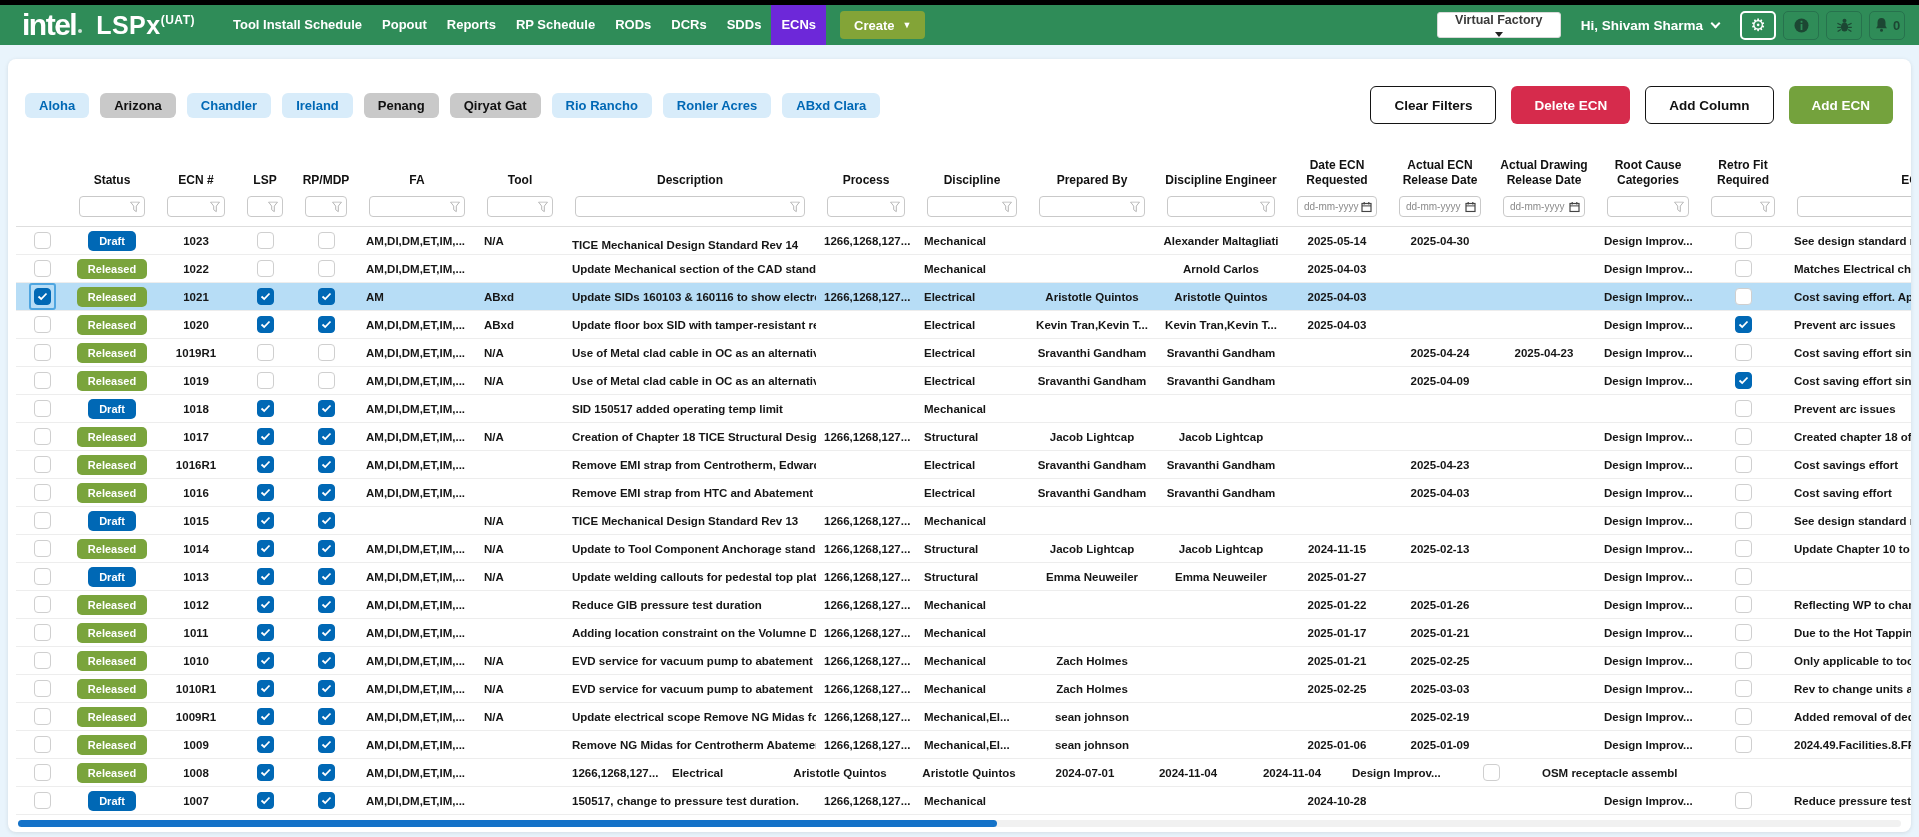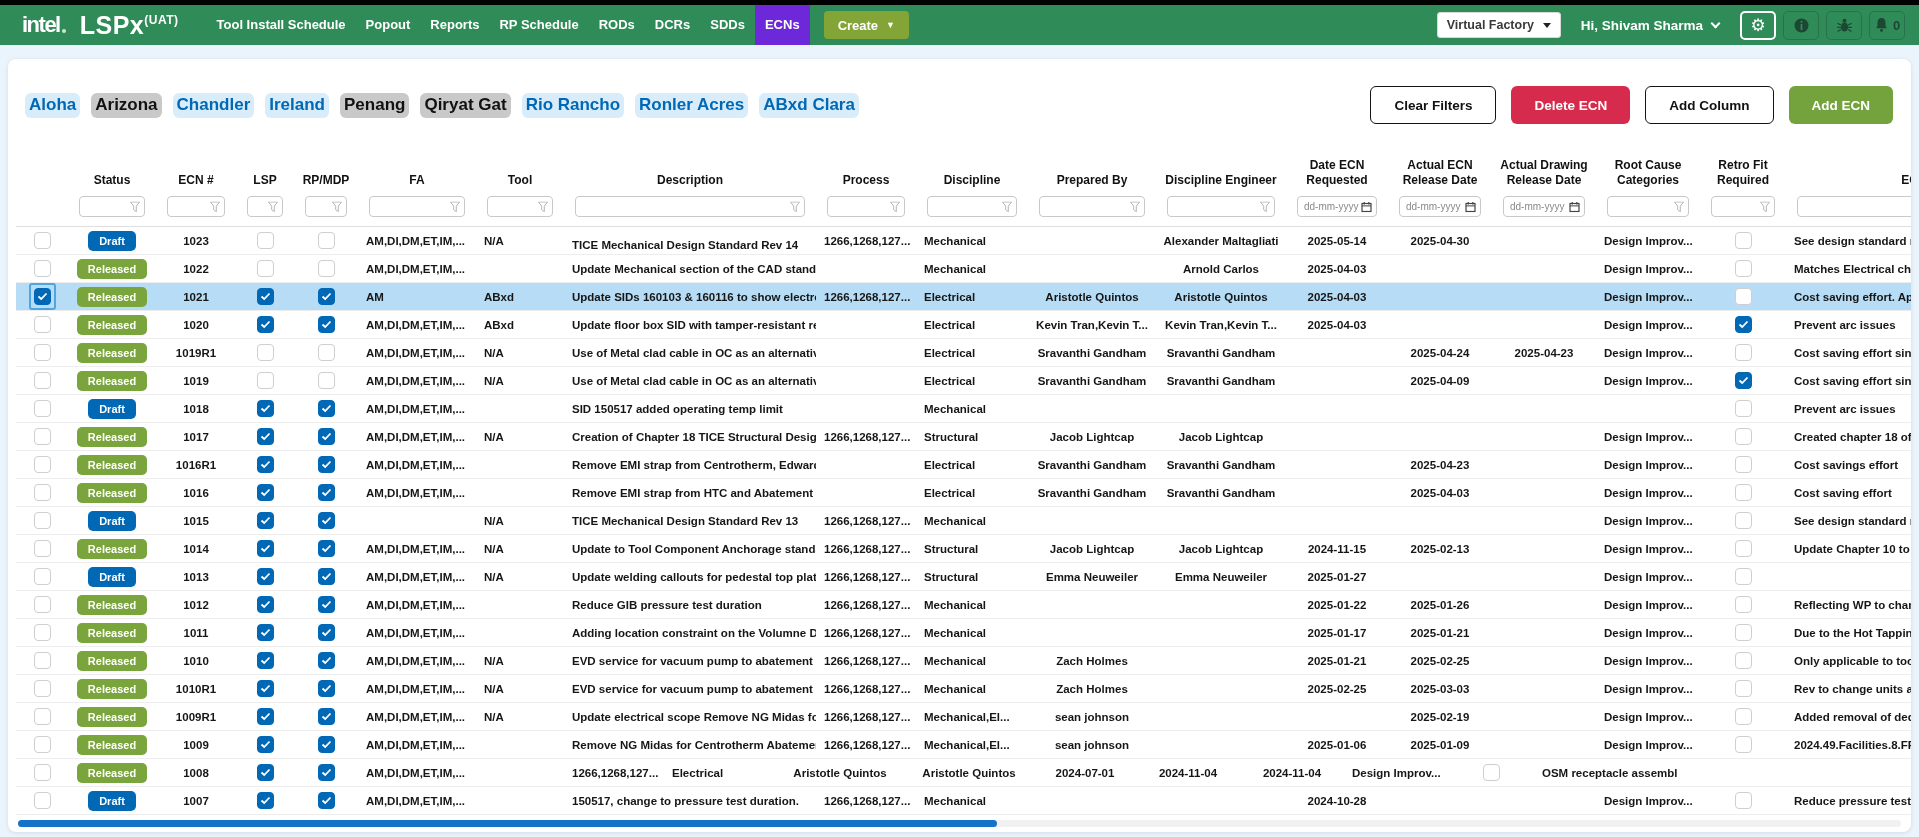--- a/index.html
+++ b/index.html
@@ -2,55 +2,55 @@
 <html><head>
 <meta charset="utf-8">
 <style>
   * { margin:0; padding:0; box-sizing:border-box; }
   html,body { width:1919px; height:837px; overflow:hidden; background:#e9f4fc;
     font-family:"Liberation Sans", sans-serif; }
   .top-strip { height:5px; background:#000; }
   
   .navbar { display:flex; align-items:center; height:40px; background:#2f8c58; padding:0 14px 0 22px; }
   .brand { display:flex; align-items:center; color:#fff; margin-right:28px; }
-  .brand-intel { font-size:22px; font-weight:700; letter-spacing:-1.5px;text-align:right; }
+  .brand-intel { font-size:30px; font-weight:700; letter-spacing:-1.5px;text-align:right; }
   .brand-dot { width:4px; height:4px; border-radius:50%; background:#cfe4d9; margin:12px 2px 0 2px; }
   .brand-app { font-size:25px; font-weight:700; margin-left:12px; letter-spacing:0.5px; }
   .brand-env { font-size:12px; font-weight:800; position:relative; top:-5px; letter-spacing:0.5px; }
   .nav-items { display:flex; height:40px; }
   .nav-item { color:#fff; font-weight:700; font-size:13px; line-height:40px; padding:0 10px; cursor:pointer; white-space:nowrap; }
   .nav-item.active { background:#6d28d9; }
   .create-btn { margin-left:14px; background:#83a437; border:none; color:#fff; font-family:inherit;
     font-weight:700; font-size:13px; border-radius:4px; padding:0 14px; height:28px;
     display:flex; align-items:center; gap:8px; cursor:pointer; }
   .caret-down { font-size:9px; line-height:1; }
   .nav-spacer { flex:1; }
   .factory-select { background:#fff; border:1px solid #d9d9d9; border-radius:3px; width:124px; height:26px;
     display:flex; align-items:center; justify-content:space-between; padding:0 9px;
-    font-size:12.5px; font-weight:700; color:#3a3a3a; cursor:pointer; }
+    font-size:12.5px; font-weight:700; color:#3a3a3a; cursor:pointer;flex-direction:column; }
   .sel-caret { width:0; height:0; border-left:4px solid transparent; border-right:4px solid transparent; border-top:5px solid #222; }
   .greeting { color:#fff; font-weight:700; font-size:13.5px; margin:0 14px 0 20px;
     display:flex; align-items:center; gap:9px; cursor:pointer; white-space:nowrap; }
   .chev { width:7px; height:7px; border-right:2px solid #fff; border-bottom:2px solid #fff;
     transform:rotate(45deg); margin-top:-4px; }
   .nav-icons { display:flex; }
   .icon-btn { width:36px; height:29px; border:1px solid #27724d; background:transparent; border-radius:5px;
     display:flex; align-items:center; justify-content:center; margin-left:7px; color:#1c4733; cursor:pointer; }
   .icon-btn.active { border:2px solid #fff; color:#fff; }
   .gear-glyph { font-size:17px; line-height:1; font-family:"DejaVu Sans", sans-serif; }
   .bell-count { font-size:13px; font-weight:700; margin-left:4px; }
   
   .page { height:792px; padding:14px 8px 0; }
   .card { background:#fff; border-radius:8px; height:773px; box-shadow:0 1px 4px rgba(0,0,0,0.10);
     padding-top:27px; position:relative; overflow:hidden; }
   
   .toolbar { display:flex; align-items:center; padding:0 18px 0 17px; }
   .chips { display:flex; gap:11px; }
-  .chip { height:25px; padding:0 4px; border-radius:6px; display:flex; align-items:center;
-    font-size:17px; font-weight:700; background:#d8ecfa; color:#0068b5; cursor:pointer; white-space:nowrap;text-align:right; }
+  .chip { height:25px; padding:0 14px; border-radius:6px; display:flex; align-items:center;
+    font-size:13px; font-weight:700; background:#d8ecfa; color:#0068b5; cursor:pointer; white-space:nowrap;text-align:right; }
   .chip.selected { background:#c9c9c9; color:#111; }
   .toolbar-buttons { margin-left:auto; display:flex; gap:15px; }
   .btn { height:38px; padding:0 23px; border-radius:6px; font-family:inherit; font-size:13.5px; font-weight:700;
     display:flex; align-items:center; cursor:pointer; border:none; white-space:nowrap; }
   .btn.outline { background:#fff; border:1.5px solid #141414; color:#111; }
   .btn.danger { background:#d62b4c; color:#fff; }
   .btn.success { background:#74a23d; color:#fff; }
   
   .table-viewport { margin-top:28px; overflow:hidden; width:100%; }
   .tbl { width:2080px; margin-left:8px; }

